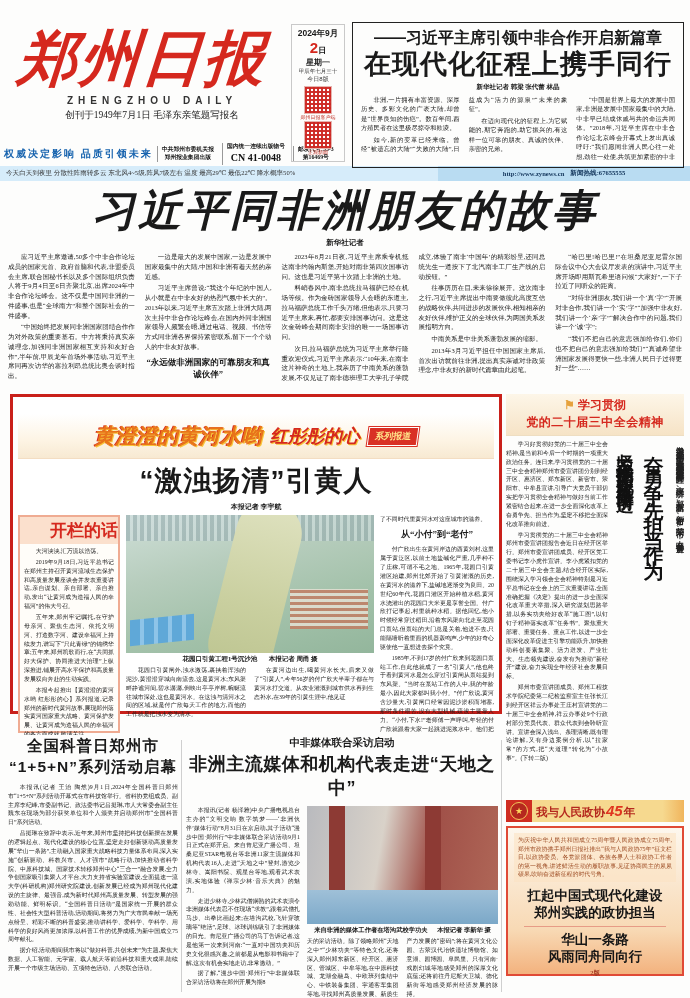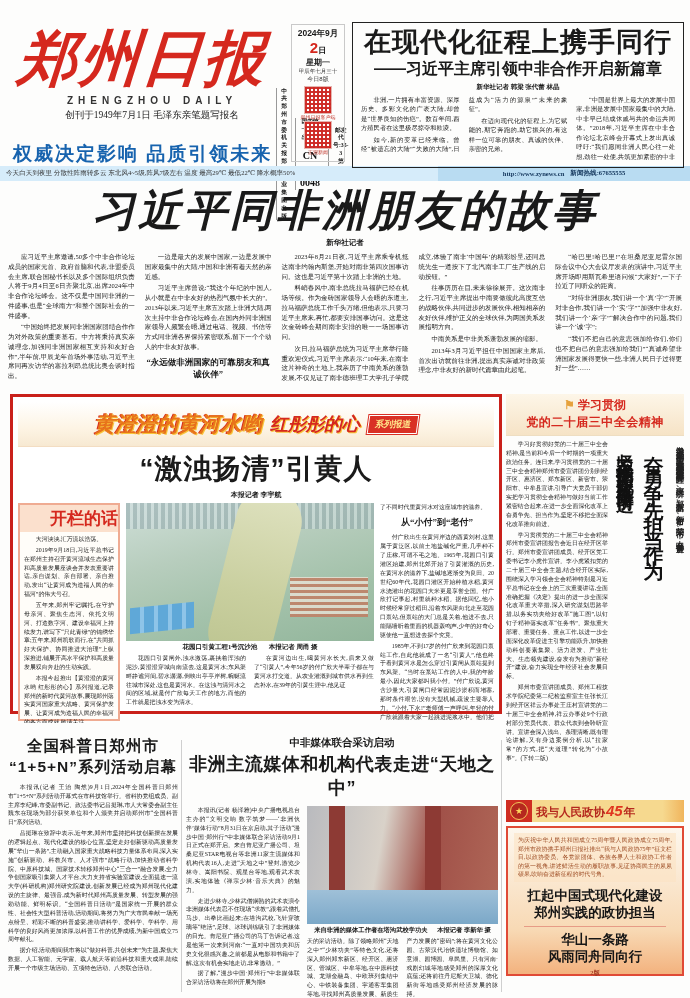--- a/index.html
+++ b/index.html
@@ -10,21 +10,21 @@
   .cols p.subh{text-indent:0;text-align:center;font-weight:bold;font-family:Liberation Serif, serif;margin:4px 0;}
   .cols p.lead{text-indent:0;}
 
   
   #mast-left{position:absolute;left:18px;top:18px;width:268px;height:124px;}
   #logo{font-family:"DejaVu Serif",serif;font-weight:900;font-style:italic;color:#d5281e;
         font-size:60px;line-height:1.35;letter-spacing:2px;transform:skewX(-4deg);white-space:nowrap;}
   #logo-en{font-family:"Liberation Sans",sans-serif;font-weight:bold;font-size:10px;letter-spacing:5px;color:#333;text-align:center;margin-top:-4px;}
   #founding{font-size:9.5px;text-align:center;color:#222;margin-top:3px;}
   #slogan-bar{position:absolute;left:0;top:144px;width:346px;height:20px;display:flex;align-items:center;}
-  #slogan{color:#1763ae;font-weight:bold;font-size:19px;letter-spacing:2px;white-space:nowrap;padding-left:13px;}
+  #slogan{color:#1763ae;font-weight:bold;font-size:10px;letter-spacing:2px;white-space:nowrap;padding-left:4px;}
   .mini-block{font-size:5.8px;line-height:1.35;color:#111;padding:0 4px;border-left:1px solid #999;margin-left:4px;text-align:center;font-weight:bold;}
   .mini-block:first-of-type{border-left:none;}
   .mini-block .big{font-size:10px;}
   #weather-bar{position:absolute;left:0;top:166px;width:690px;height:15px;display:flex;font-size:6.6px;align-items:center;}
   #weather-left{flex:1;background:#d6ecfa;height:100%;display:flex;align-items:center;padding-left:6px;color:#333;}
   #weather-right{width:252px;background:#b9dcf2;height:100%;display:flex;align-items:center;justify-content:center;gap:6px;color:#14365c;font-weight:bold;}
 
   
   #date-box{position:absolute;left:291px;top:24px;width:54px;height:138px;border:1px solid #c9c9c9;
             text-align:center;font-family:"Liberation Sans",sans-serif;padding-top:3px;box-sizing:border-box;}
@@ -51,21 +51,21 @@
   
   #main-title{position:absolute;left:0;top:182px;width:690px;text-align:center;font-size:43px;font-weight:900;
               letter-spacing:3px;font-family:"Liberation Sans",sans-serif;font-style:italic;}
   #main-byline{position:absolute;left:0;top:238px;width:690px;text-align:center;font-size:7.5px;font-weight:bold;}
   #main-body{position:absolute;left:8px;top:252px;width:674px;height:138px;column-count:5;column-gap:10px;
              font-size:6.5px;overflow:hidden;}
   #main-body p.subh{font-size:8.5px;}
 
   
   #feature{position:absolute;left:10px;top:394px;width:492px;height:320px;border:3px solid #c9201a;
-           box-sizing:border-box;background:#fff;padding:5px 5px;}
+           box-sizing:border-box;background:#fff;padding:17px 5px;}
   #feat-banner{height:44px;display:flex;align-items:center;justify-content:center;gap:8px;
                background:linear-gradient(180deg,#ffffff,#fdf4e4 60%,#f7e9d2);
                border-bottom:1px solid #f3ddc2;}
   #feat-b1{font-size:21px;font-weight:900;font-style:italic;color:#e8741a;text-shadow:1px 1px 0 #f8c53a, -1px 0 0 #d5281e;font-family:"Liberation Sans",sans-serif;white-space:nowrap;}
   #feat-b2{font-size:18px;font-weight:900;font-style:italic;color:#d5281e;text-shadow:1px 1px 0 #f8c53a;font-family:"Liberation Sans",sans-serif;white-space:nowrap;}
   #feat-badge{background:#d93025;color:#ffe58a;font-weight:bold;font-size:9px;padding:2px 6px;transform:skewX(-8deg);
               border:1px solid #fff;box-shadow:0 0 0 1px #d93025;font-family:"Liberation Sans",sans-serif;white-space:nowrap;}
   #feat-title{font-size:28px;font-weight:900;text-align:center;font-family:"Liberation Sans",sans-serif;margin-top:3px;letter-spacing:1px;}
   #feat-byline{font-size:7px;text-align:center;font-weight:bold;margin:2px 0 3px;}
   #feat-row{display:flex;gap:6px;height:218px;}
@@ -182,22 +182,22 @@
     <div id="date-week">星期一</div>
     <div id="date-lunar">甲辰年七月三十</div>
     <div id="date-pages">今日8版</div>
     <div class="qr"></div>
     <div class="qr-label">郑州日报客户端</div>
     <div class="qr"></div>
     <div class="qr-label">正观新闻</div>
   </div>
 
   <div id="lead-box">
+    <div id="lead-sub">——习近平主席引领中非合作开启新篇章</div>
     <div id="lead-title">在现代化征程上携手同行</div>
-    <div id="lead-sub">——习近平主席引领中非合作开启新篇章</div>
     <div id="lead-byline">新华社记者 韩梁 张代蕾 林晶</div>
     <div id="lead-body" class="cols">
         <p>非洲,一片拥有丰富资源、深厚历史、多彩文化的广袤大陆,却曾是“世界良知的伤疤”。数百年间,西方殖民者在这里极尽掠夺和欺凌。</p>
         <p>如今,新的变革已经来临。曾经“被遗忘的大陆”“失败的大陆”,日益成为“活力的源泉”“未来的象征”。</p>
         <p>在迈向现代化的征程上,为它赋能的,期它奔跑的,助它振兴的,有这样一位可靠的朋友、真诚的伙伴、亲密的兄弟。</p>
         <p>“中国是世界上最大的发展中国家,非洲是发展中国家最集中的大陆,中非早已结成休戚与共的命运共同体。”2018年,习近平主席在中非合作论坛北京峰会开幕式上发出真诚呼吁:“我们愿同非洲人民心往一处想,劲往一处使,共筑更加紧密的中非命运共同体,为推动构建人类命运共同体树立典范。”</p>
       </div>
   </div>
 
   <div id="main-title">习近平同非洲朋友的故事</div>

